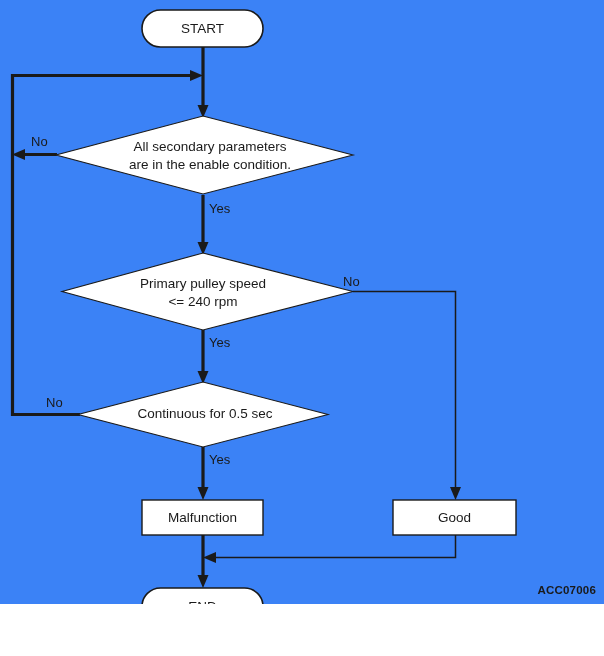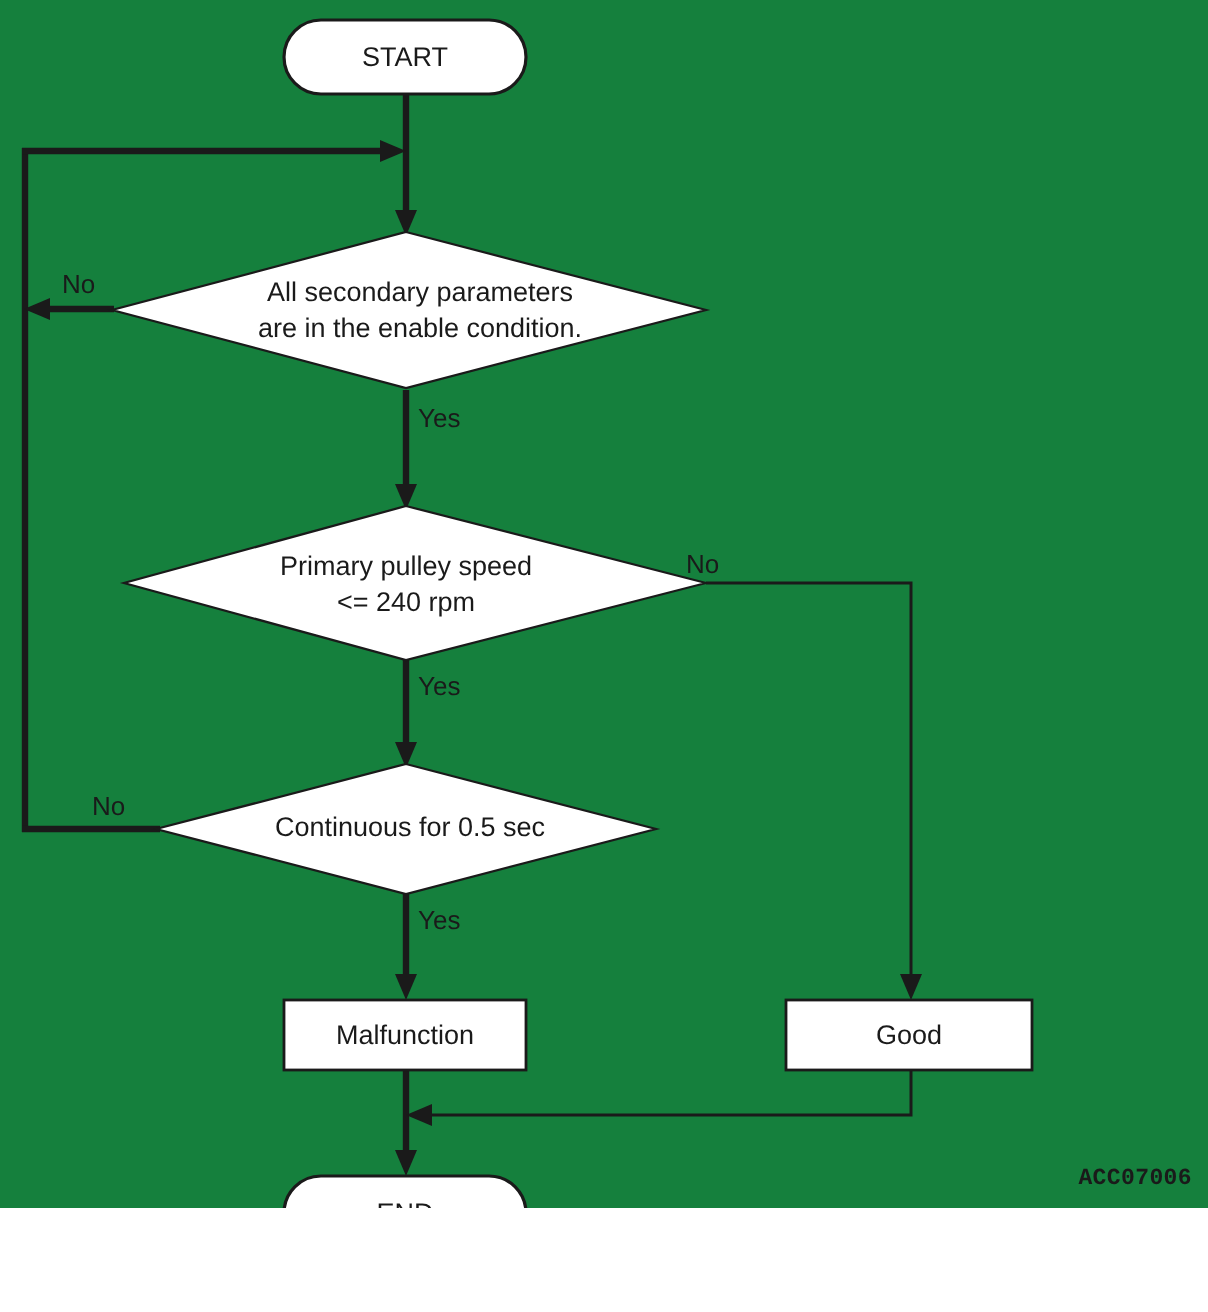--- a/index.html
+++ b/index.html
@@ -4,21 +4,21 @@
 <style>
   html, body {
     margin: 0;
     padding: 0;
     background: #ffffff;
   }
   #page {
     position: relative;
     width: 604px;
     height: 604px;
-    background: #15803d;
+    background: #3b82f6;
     font-family: "Liberation Sans", sans-serif;
     overflow: hidden;
   }
   svg#flow {
     position: absolute;
     left: 0;
     top: 0;
     width: 604px;
     height: 656px;
   }
@@ -61,21 +61,21 @@
     stroke-linecap: butt;
   }
   .arrowhead {
     fill: #1a1a1a;
     stroke: none;
   }
   .corner-code {
     position: absolute;
     right: 8px;
     bottom: 8px;
-    font-family: Liberation Mono, monospace;
+    font-family: Liberation Sans, sans-serif;
     font-size: 11.5px;
     font-weight: bold;
     color: #1a1a1a;
     letter-spacing: 0.2px;
   }
 </style>
 </head>
 <body>
 
 <div id="page">

